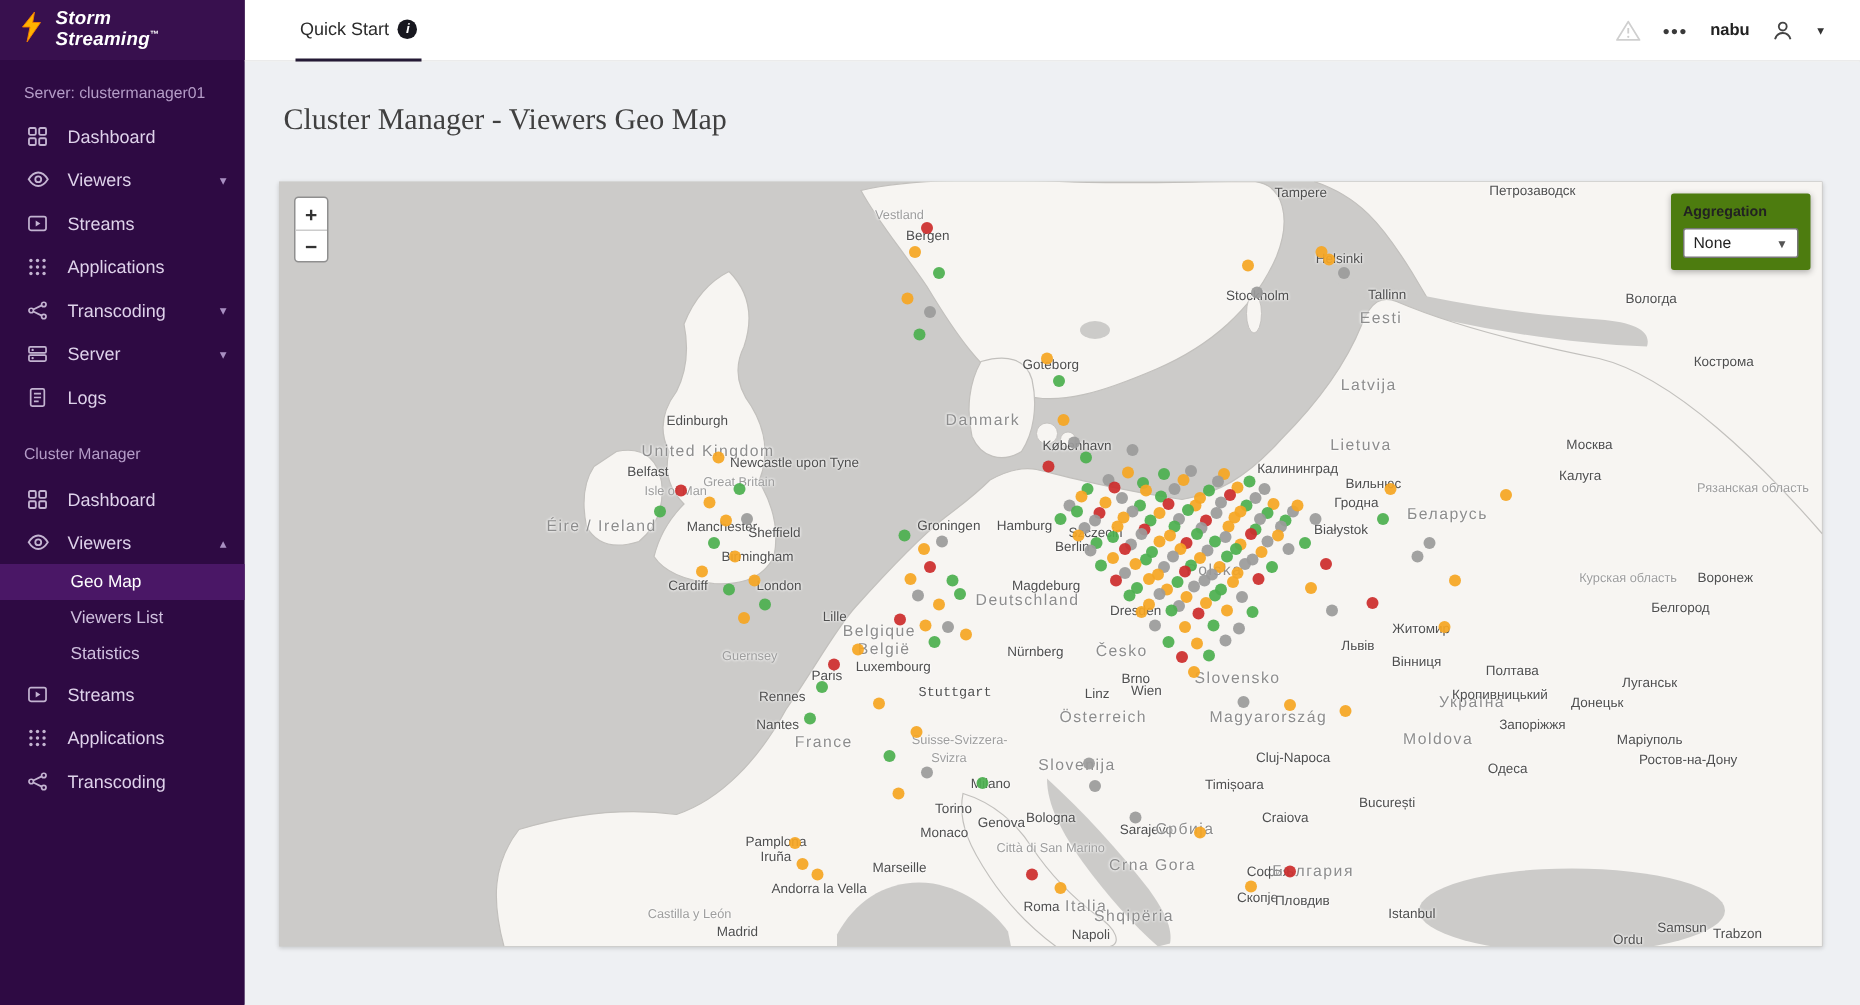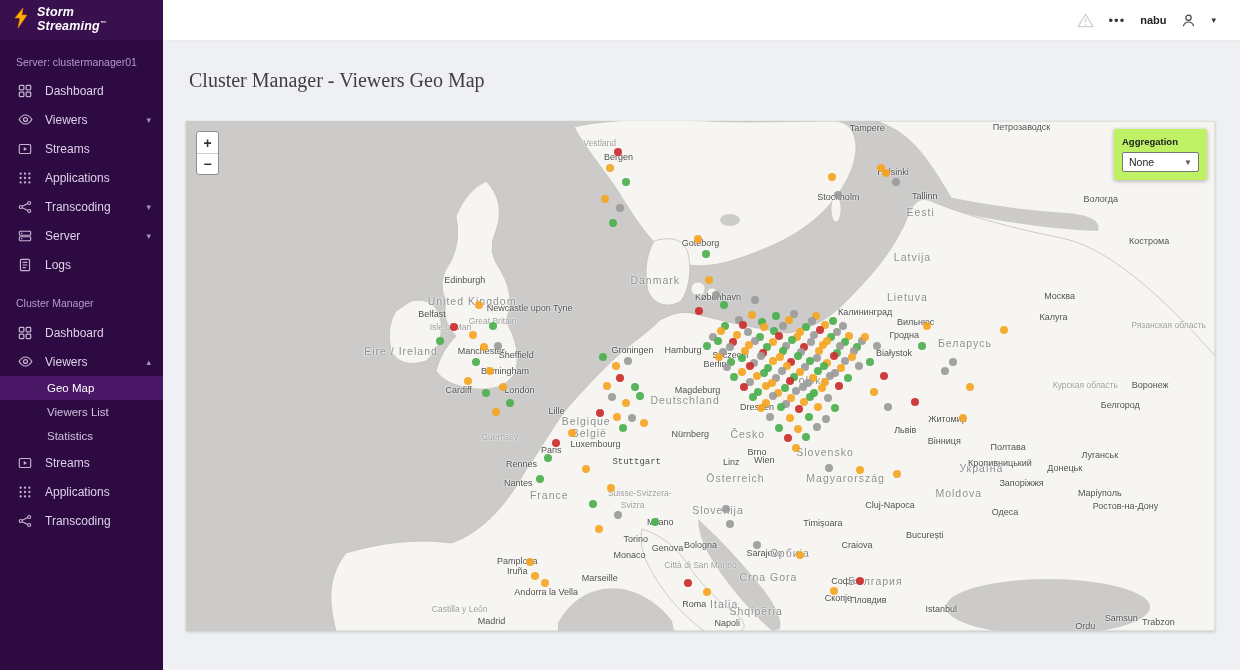--- a/index.html
+++ b/index.html
@@ -42,21 +42,21 @@
   .ml-city { font-size:9px; color:#4f4f4f; }
   .ml-country { font-size:10.5px; color:#8d8d8d; letter-spacing:1px; }
   .ml-area { font-size:8.5px; color:#9d9d9d; }
 
   .dot { position:absolute; width:8px; height:8px; border-radius:50%; transform:translate(-50%,-50%); opacity:.93; cursor:pointer; }
 
   .zoom-ctrl { position:absolute; left:10px; top:10px; width:23px; background:#fff; border:1px solid #8f8f8f; border-radius:3px; overflow:hidden; z-index:3; }
   .zoom-btn { height:21px; display:flex; align-items:center; justify-content:center; font-size:14px; font-weight:bold; color:#333; cursor:pointer; }
   .zoom-btn + .zoom-btn { border-top:1px solid #ccc; }
 
-  .agg-panel { position:absolute; right:8px; top:8px; width:93px; background:#bef264; border-radius:2px; box-shadow:0 1px 4px rgba(0,0,0,.3); padding:7px 8px 8px 8px; z-index:3; }
+  .agg-panel { position:absolute; right:8px; top:8px; width:93px; background:#4d7c0f; border-radius:2px; box-shadow:0 1px 4px rgba(0,0,0,.3); padding:7px 8px 8px 8px; z-index:3; }
   .agg-label { font-size:9.5px; font-weight:bold; color:#222; margin-bottom:5px; }
   .agg-select { border:1px solid #777; border-radius:2px; height:20px; display:flex; align-items:center; justify-content:space-between; padding:0 6px; font-size:10.5px; color:#222; cursor:pointer; background:#fff; }
   .agg-caret { font-size:8px; color:#555; }
 </style>
 </head>
 <body>
 
 <div class="app">
 
   <aside class="sidebar">
@@ -210,20 +210,24 @@
               <circle cx="12.8" cy="12.6" r="1.7"></circle>
               <path d="M4.8,7.2 L11.2,4.1 M4.8,8.8 L11.2,11.9"></path>
             </svg>
           </span>
           <span class="ni-label">Transcoding</span>
         </div>
       </nav>
   </aside>
 
   <header class="topbar">
+    <div class="tab">
+      <span>Quick Start</span>
+      <span class="info-icon">i</span>
+    </div>
     <div class="topbar-right">
       <span class="warn-icon">
         <svg viewBox="0 0 18 16" width="17" height="15" fill="none" stroke="#cfcfcf" stroke-width="1.3">
             <path d="M9,1.5 L17,14.5 H1 Z" stroke-linejoin="round"></path>
             <path d="M9,6 v4"></path>
             <circle cx="9" cy="12.3" r="0.8" fill="#cfcfcf" stroke="none"></circle>
           </svg>
       </span>
       <span class="dots-menu">•••</span>
       <span class="username">nabu</span>
@@ -351,21 +355,21 @@
           <div class="map-label ml-country" style="left: 56.6%; top: 89.4%;">Crna Gora</div>
           <div class="map-label ml-city" style="left: 64.1%; top: 90.2%;">София</div>
           <div class="map-label ml-country" style="left: 67%; top: 90.2%;">България</div>
           <div class="map-label ml-city" style="left: 63.4%; top: 93.5%;">Скопје</div>
           <div class="map-label ml-city" style="left: 66.3%; top: 93.9%;">Пловдив</div>
           <div class="map-label ml-country" style="left: 55.4%; top: 96.1%;">Shqipëria</div>
           <div class="map-label ml-city" style="left: 73.4%; top: 95.7%;">Istanbul</div>
           <div class="map-label ml-city" style="left: 90.9%; top: 97.5%;">Samsun</div>
           <div class="map-label ml-city" style="left: 87.4%; top: 99%;">Ordu</div>
           <div class="map-label ml-city" style="left: 94.5%; top: 98.2%;">Trabzon</div>
-          <div class="map-label ml-city" style="left: 65.7%; top: 75.3%; margin-left: 28px;">Cluj-Napoca</div>
+          <div class="map-label ml-city" style="left: 65.7%; top: 75.3%;">Cluj-Napoca</div>
           <div class="map-label ml-city" style="left: 61.9%; top: 78.8%;">Timișoara</div>
           <div class="map-label ml-city" style="left: 65.2%; top: 83.1%;">Craiova</div>
           <div class="map-label ml-city" style="left: 71.8%; top: 81.2%;">București</div>
           <div class="map-label ml-country" style="left: 75.1%; top: 72.9%;">Moldova</div>
           <div class="map-label ml-country" style="left: 77.3%; top: 68%;">Україна</div>
           <div class="map-label ml-city" style="left: 74%; top: 58.5%;">Житомир</div>
           <div class="map-label ml-city" style="left: 73.7%; top: 62.7%;">Вінниця</div>
           <div class="map-label ml-city" style="left: 69.9%; top: 60.5%;">Львів</div>
           <div class="map-label ml-city" style="left: 79.9%; top: 64%;">Полтава</div>
           <div class="map-label ml-city" style="left: 79.1%; top: 67.1%;">Кропивницький</div>

